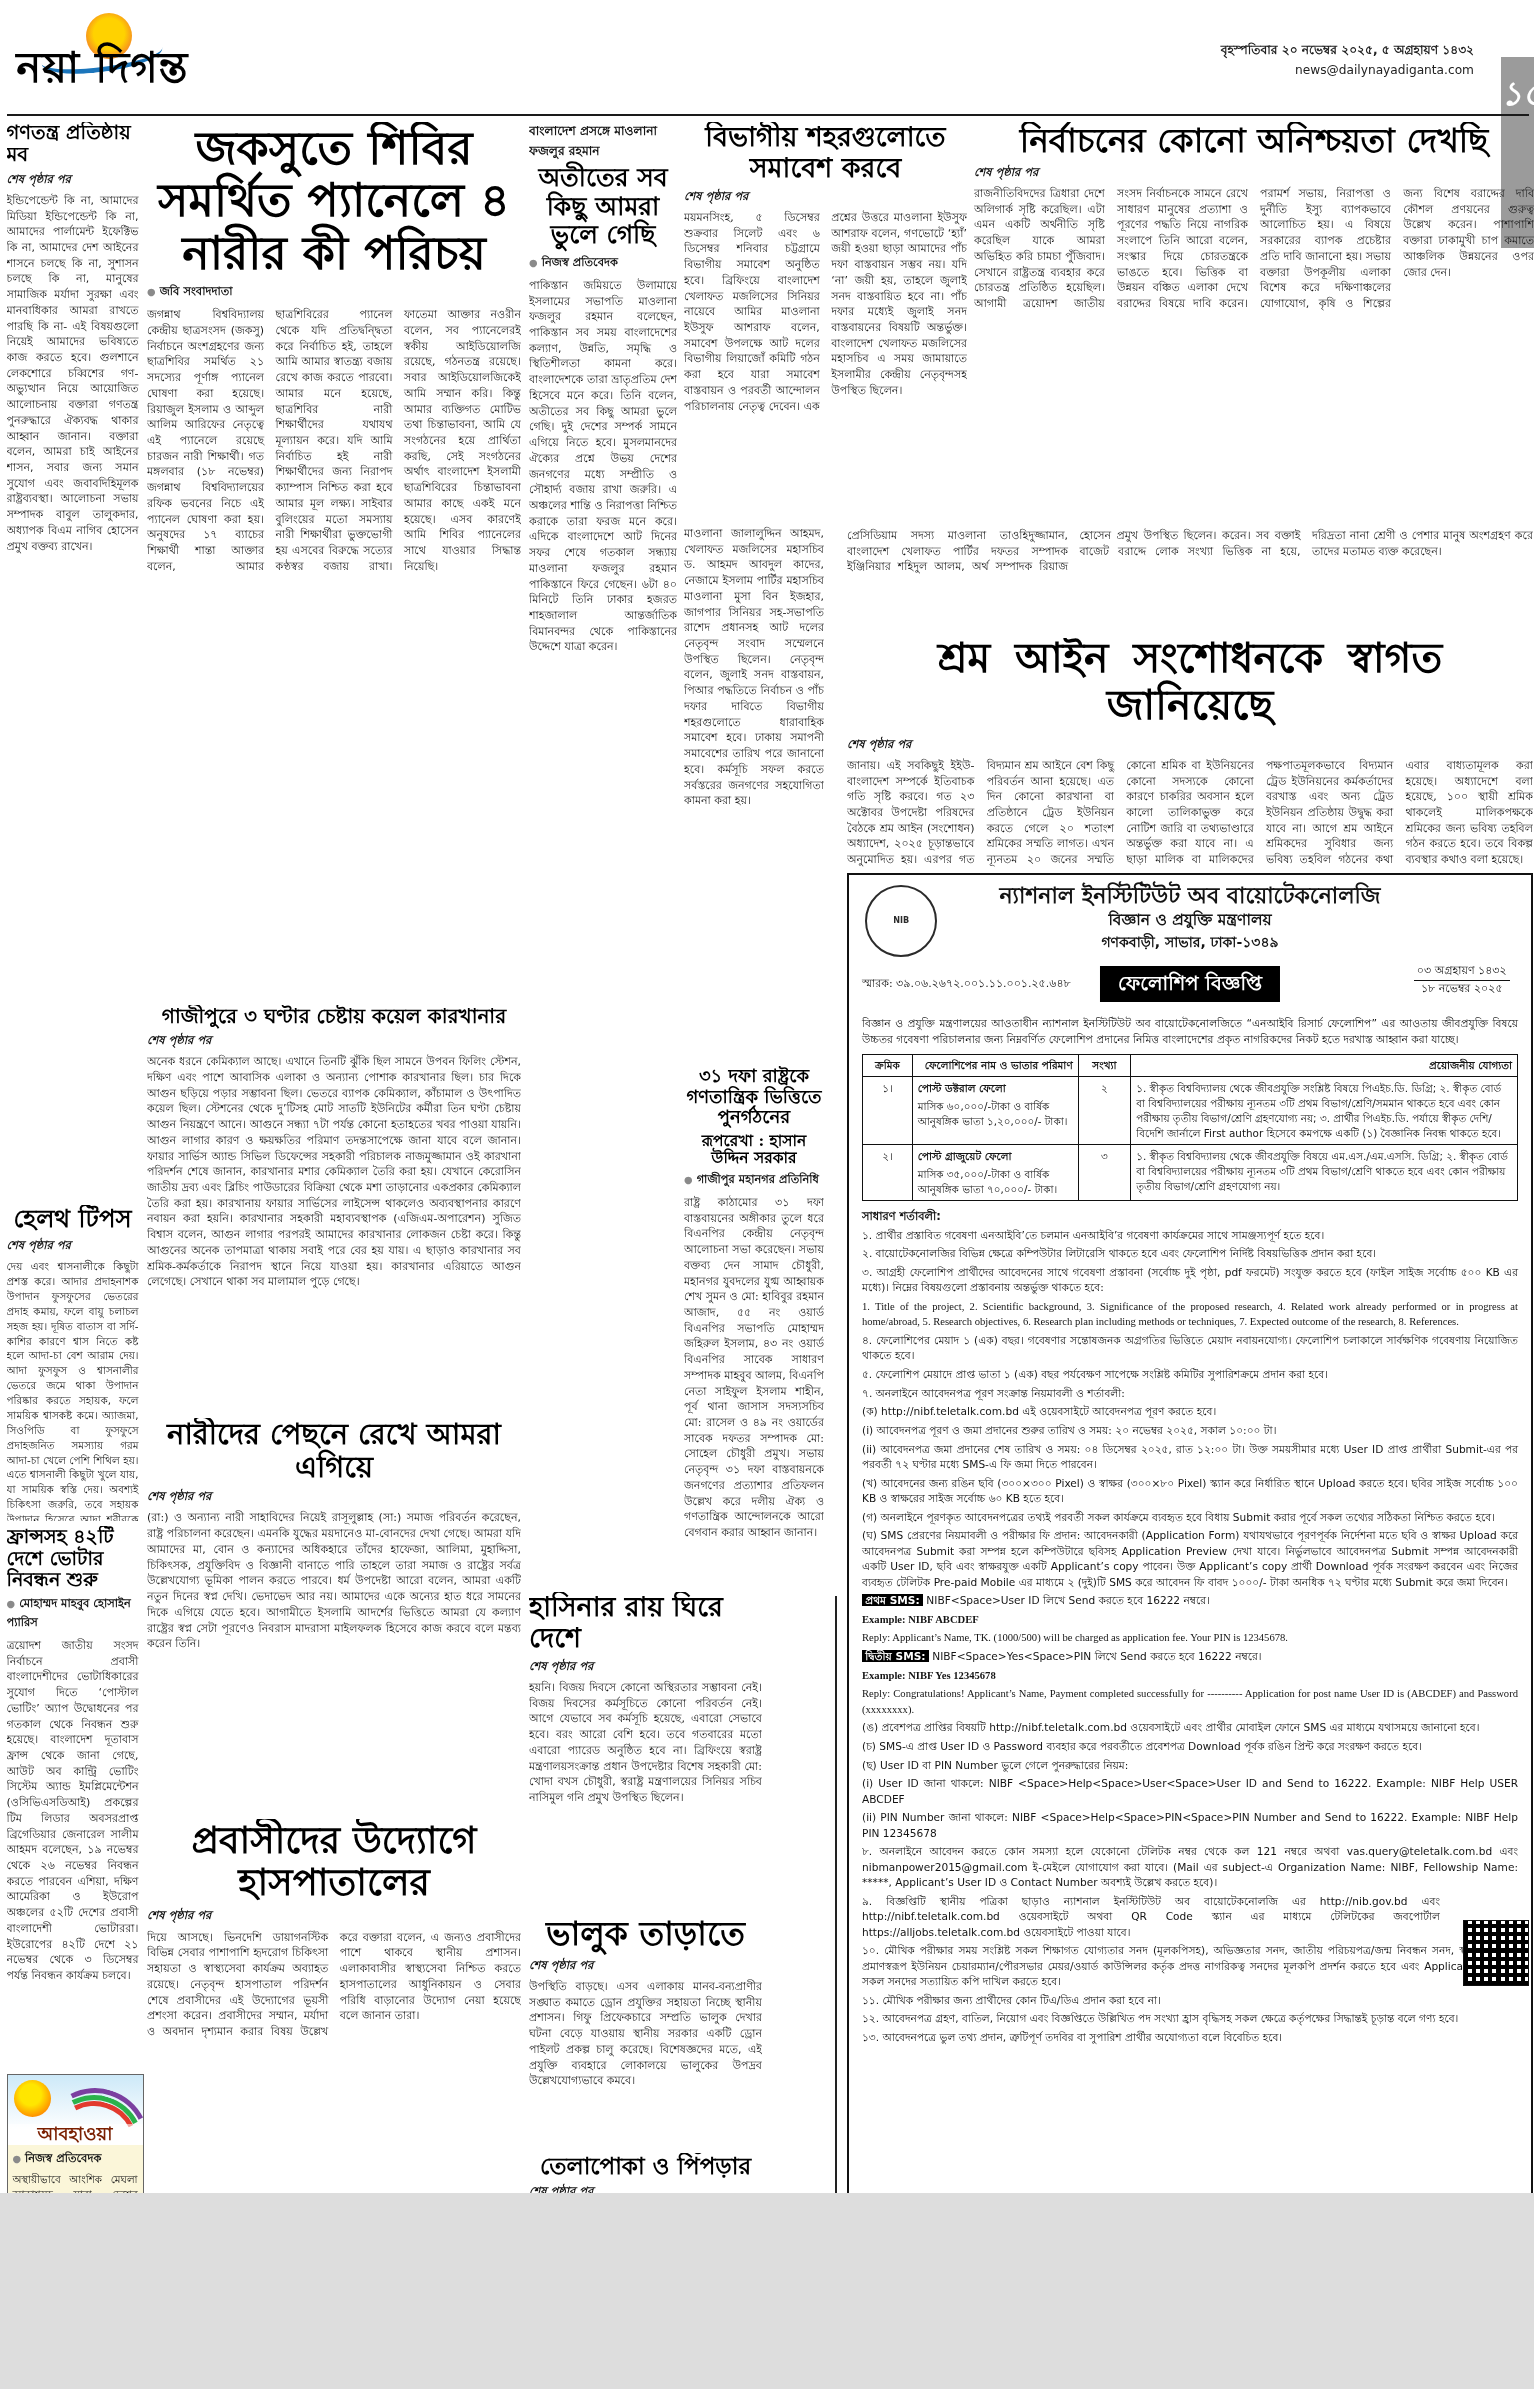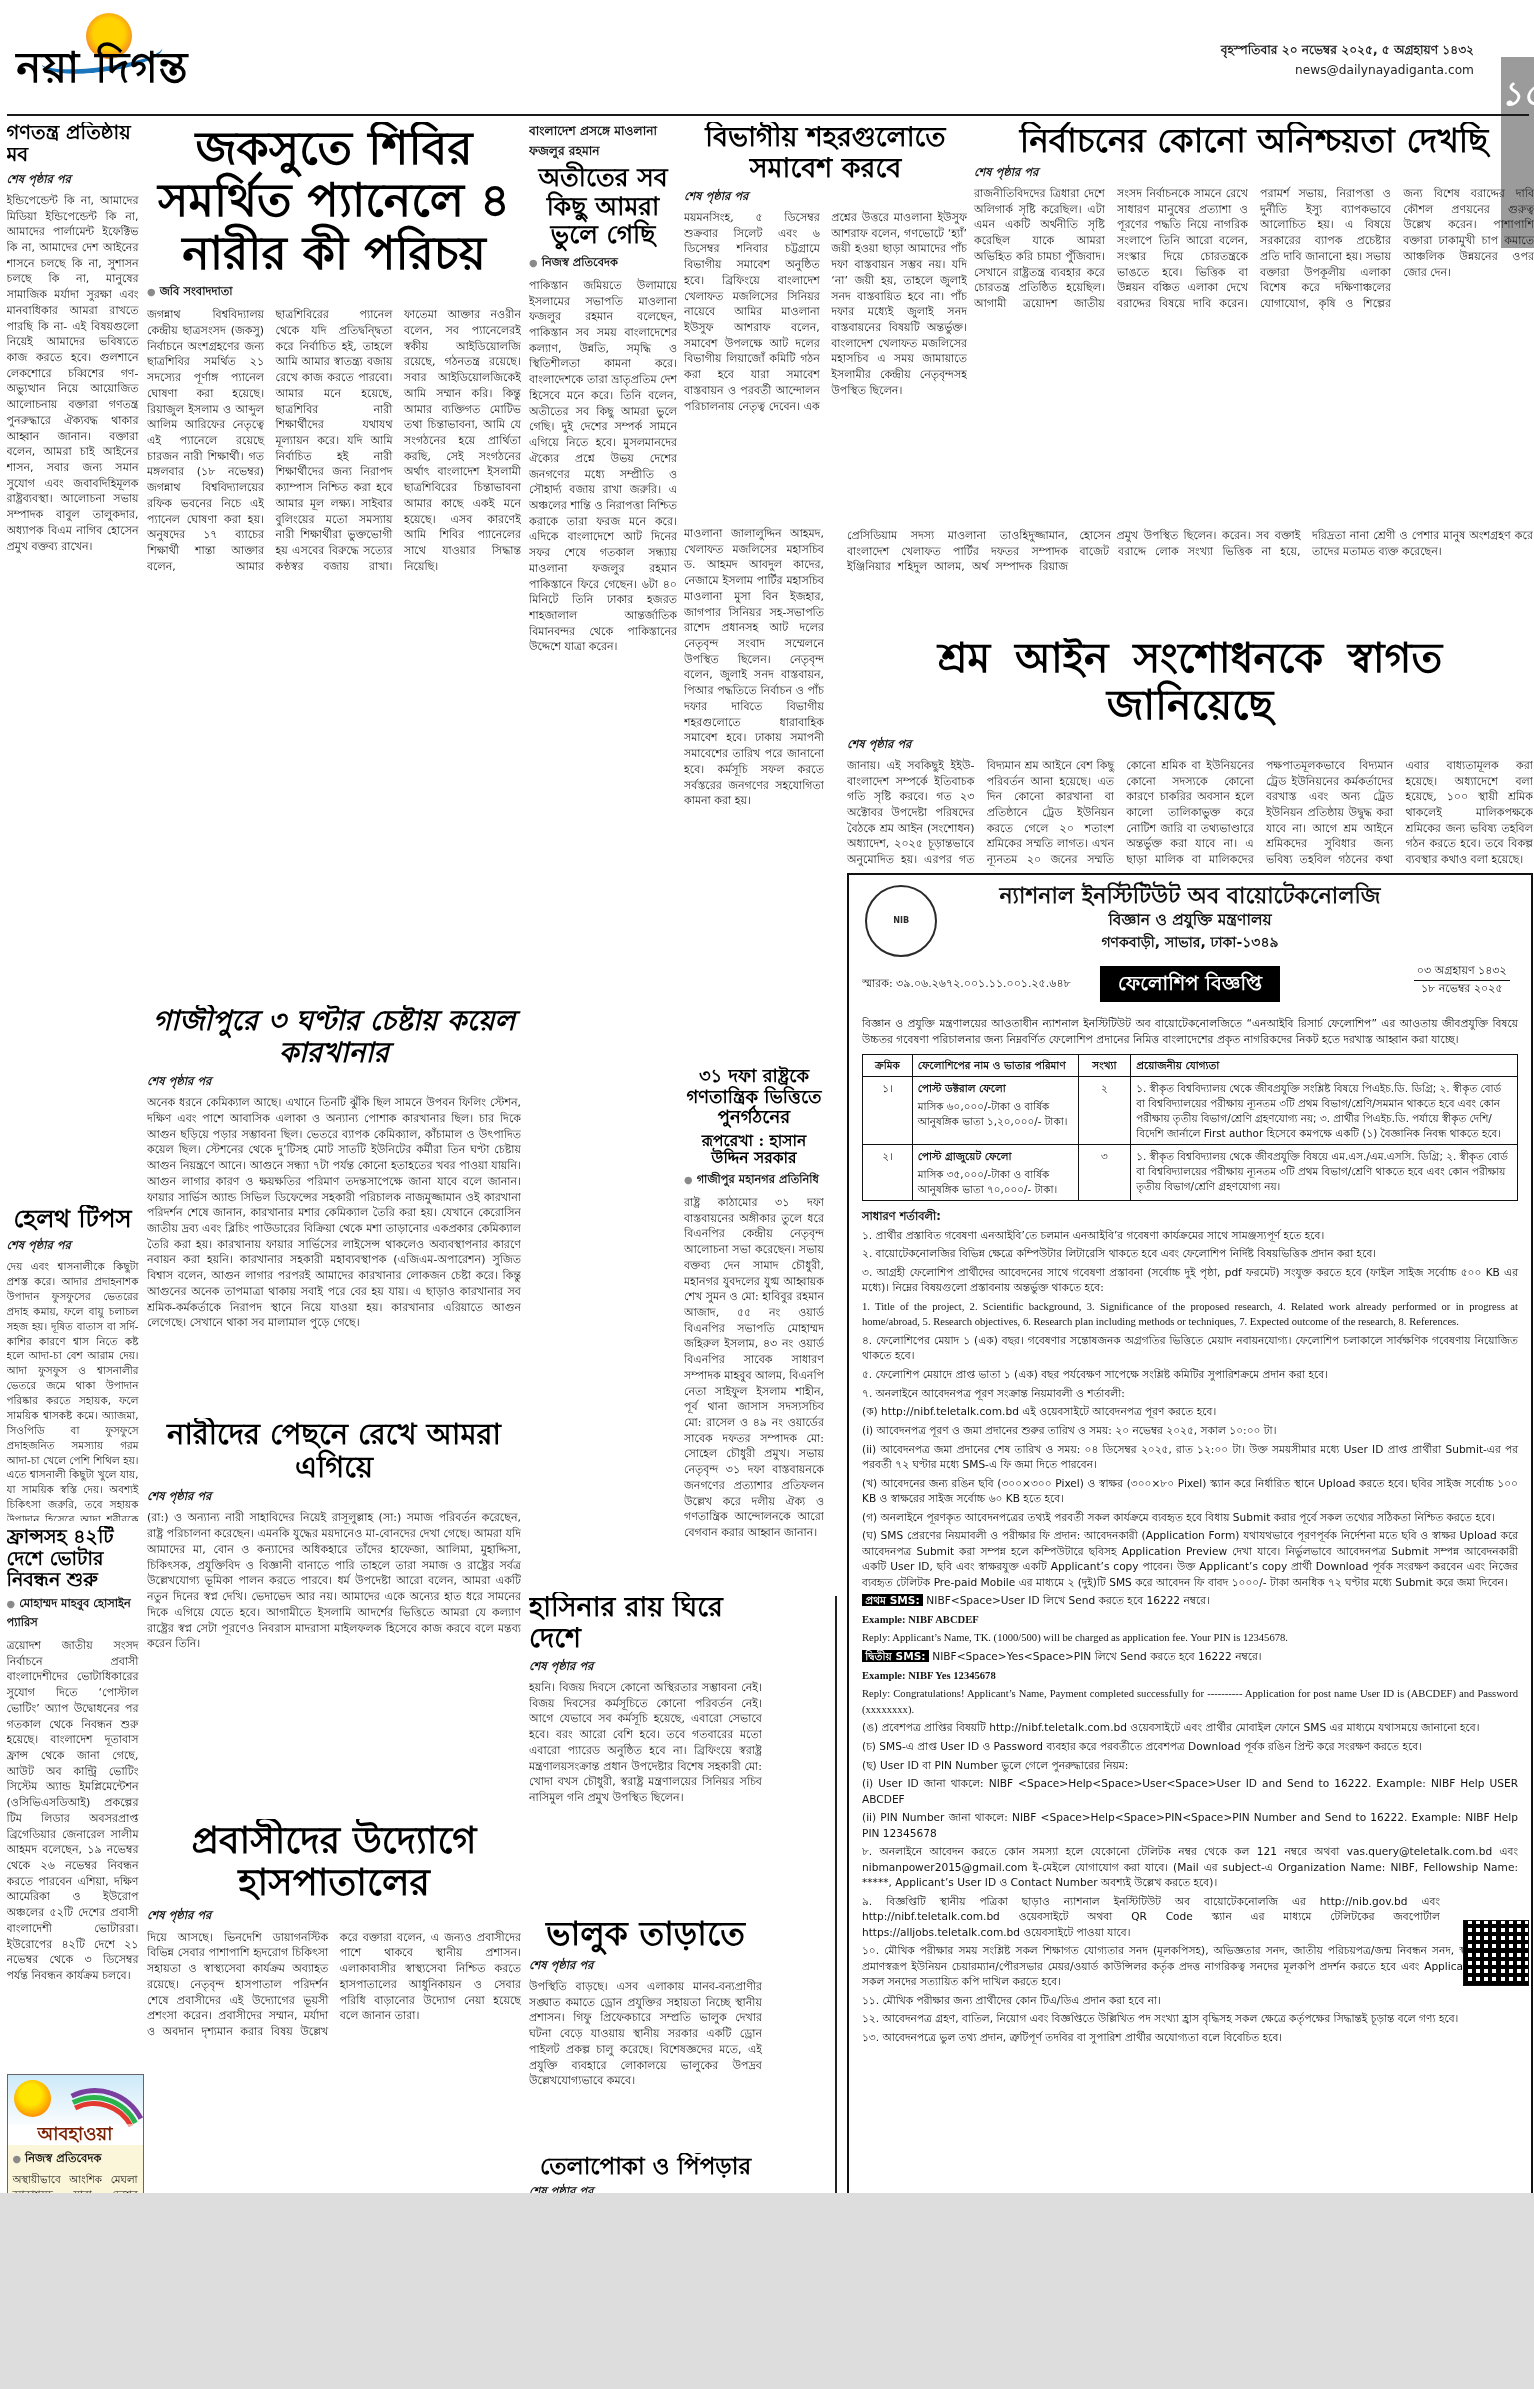--- a/index.html
+++ b/index.html
@@ -56,21 +56,21 @@
   .ad-sub2{text-align:center;font-weight:bold;font-size:14px;}
   .ad-refrow{position:relative;height:47px;margin-top:1.6px;}
   .ad-ref{position:absolute;left:0;top:13px;font-size:11px;}
   .ad-dates{position:absolute;right:8.1px;top:0;font-size:11px;text-align:center;}
   .ad-dates .d1{border-bottom:1.2px solid #111;padding:0 3.3px 1.6px;}
   .ad-feltitle{position:absolute;left:50%;transform:translateX(-50%);top:3.3px;background:#000;color:#fff;
                font-size:19.5px;font-weight:bold;padding:4.1px 18px;}
   .ad-intro{margin-top:6.5px;text-align:justify;font-size:10.7px;}
   .ad table.fel{width:100%;border-collapse:collapse;margin-top:6.5px;font-size:10.4px;}
   .ad table.fel th,.ad table.fel td{border:1.3px solid #111;padding:3.3px 4.9px;vertical-align:top;text-align:left;}
-  .ad table.fel th{text-align:left;font-weight:bold;}
+  .ad table.fel th{text-align:right;font-weight:bold;}
   .ad .c-num{text-align:center !important;width:39px;}
   .ad .c-cnt{text-align:center !important;width:42px;}
   .ad .c-name{width:155px;font-weight:bold;}
   .ad .c-name .amt{font-weight:normal;display:block;margin-top:3.3px;}
   .terms-title{font-weight:bold;margin-top:6.5px;font-size:11.4px;}
   .term{margin-top:3.3px;text-align:justify;position:relative;}
   .hl-black{background:#000;color:#fff;font-weight:bold;padding:0 3.3px;}
   .en{font-family:"Liberation Serif","DejaVu Serif",serif;font-weight:bold;}
   .qr{position:absolute;right:1.6px;top:1045px;width:64px;height:64px;border:1.6px solid #111;
       background:
@@ -133,21 +133,21 @@
     </div>
   </div>
 
   <div class="art" style="left:147px;top:122px;width:374px;height:878px;">
     <div class="hl center" style="font-size:46px;">জকসুতে শিবির সমর্থিত প্যানেলে ৪ নারীর কী পরিচয়</div>
     <div class="byline"><span class="dot">●</span><span>জবি সংবাদদাতা</span></div>
     <div class="body cols3" style="height:716px;">জগন্নাথ বিশ্ববিদ্যালয় কেন্দ্রীয় ছাত্রসংসদ (জকসু) নির্বাচনে অংশগ্রহণের জন্য ছাত্রশিবির সমর্থিত ২১ সদস্যের পূর্ণাঙ্গ প্যানেল ঘোষণা করা হয়েছে। রিয়াজুল ইসলাম ও আব্দুল আলিম আরিফের নেতৃত্বে এই প্যানেলে রয়েছে চারজন নারী শিক্ষার্থী। গত মঙ্গলবার (১৮ নভেম্বর) জগন্নাথ বিশ্ববিদ্যালয়ের রফিক ভবনের নিচে এই প্যানেল ঘোষণা করা হয়। অনুষদের ১৭ ব্যাচের শিক্ষার্থী শান্তা আক্তার বলেন, আমার ছাত্রশিবিরের প্যানেল থেকে যদি প্রতিদ্বন্দ্বিতা করে নির্বাচিত হই, তাহলে আমি আমার স্বাতন্ত্র্য বজায় রেখে কাজ করতে পারবো। আমার মনে হয়েছে, ছাত্রশিবির নারী শিক্ষার্থীদের যথাযথ মূল্যায়ন করে। যদি আমি নির্বাচিত হই নারী শিক্ষার্থীদের জন্য নিরাপদ ক্যাম্পাস নিশ্চিত করা হবে আমার মূল লক্ষ্য। সাইবার বুলিংয়ের মতো সমস্যায় নারী শিক্ষার্থীরা ভুক্তভোগী হয় এসবের বিরুদ্ধে সত্যের কণ্ঠস্বর বজায় রাখা। ফাতেমা আক্তার নওরীন বলেন, সব প্যানেলেরই স্বকীয় আইডিয়োলজি রয়েছে, গঠনতন্ত্র রয়েছে। সবার আইডিয়োলজিকেই আমি সম্মান করি। কিন্তু আমার ব্যক্তিগত মোটিভ তথা চিন্তাভাবনা, আমি যে সংগঠনের হয়ে প্রার্থিতা করছি, সেই সংগঠনের অর্থাৎ বাংলাদেশ ইসলামী ছাত্রশিবিরের চিন্তাভাবনা আমার কাছে একই মনে হয়েছে। এসব কারণেই আমি শিবির প্যানেলের সাথে যাওয়ার সিদ্ধান্ত নিয়েছি।</div>
   </div>
 
   <div class="art" style="left:147px;top:1005px;width:374px;height:409px;">
-    <div class="hl center" style="font-size:28px;font-style:italic;">গাজীপুরে ৩ ঘণ্টার চেষ্টায় কয়েল কারখানার</div>
+    <div class="hl center" style="font-size:20px;">গাজীপুরে ৩ ঘণ্টার চেষ্টায় কয়েল কারখানার</div>
     <div class="cont">শেষ পৃষ্ঠার পর</div>
     <div class="body">অনেক ধরনে কেমিক্যাল আছে। এখানে তিনটি ঝুঁকি ছিল সামনে উপবন ফিলিং স্টেশন, দক্ষিণ এবং পাশে আবাসিক এলাকা ও অন্যান্য পোশাক কারখানার ছিল। চার দিকে আগুন ছড়িয়ে পড়ার সম্ভাবনা ছিল। ভেতরে ব্যাপক কেমিক্যাল, কাঁচামাল ও উৎপাদিত কয়েল ছিল। স্টেশনের থেকে দু’টিসহ মোট সাতটি ইউনিটের কর্মীরা তিন ঘণ্টা চেষ্টায় আগুন নিয়ন্ত্রণে আনে। আগুনে সন্ধ্যা ৭টা পর্যন্ত কোনো হতাহতের খবর পাওয়া যায়নি। আগুন লাগার কারণ ও ক্ষয়ক্ষতির পরিমাণ তদন্তসাপেক্ষে জানা যাবে বলে জানান। ফায়ার সার্ভিস অ্যান্ড সিভিল ডিফেন্সের সহকারী পরিচালক নাজমুজ্জামান ওই কারখানা পরিদর্শন শেষে জানান, কারখানার মশার কেমিক্যাল তৈরি করা হয়। যেখানে কেরোসিন জাতীয় দ্রব্য এবং ব্লিচিং পাউডারের বিক্রিয়া থেকে মশা তাড়ানোর একপ্রকার কেমিক্যাল তৈরি করা হয়। কারখানায় ফায়ার সার্ভিসের লাইসেন্স থাকলেও অব্যবস্থাপনার কারণে নবায়ন করা হয়নি। কারখানার সহকারী মহাব্যবস্থাপক (এজিএম-অপারেশন) সুজিত বিশ্বাস বলেন, আগুন লাগার পরপরই আমাদের কারখানার লোকজন চেষ্টা করে। কিন্তু আগুনের অনেক তাপমাত্রা থাকায় সবাই পরে বের হয় যায়। এ ছাড়াও কারখানার সব শ্রমিক-কর্মকর্তাকে নিরাপদ স্থানে নিয়ে যাওয়া হয়। কারখানার এরিয়াতে আগুন লেগেছে। সেখানে থাকা সব মালামাল পুড়ে গেছে।</div>
   </div>
 
   <div class="art" style="left:147px;top:1418px;width:374px;height:396px;">
     <div class="hl center" style="font-size:29px;">নারীদের পেছনে রেখে আমরা এগিয়ে</div>
     <div class="cont">শেষ পৃষ্ঠার পর</div>
     <div class="body">(রা:) ও অন্যান্য নারী সাহাবিদের নিয়েই রাসূলুল্লাহ (সা:) সমাজ পরিবর্তন করেছেন, রাষ্ট্র পরিচালনা করেছেন। এমনকি যুদ্ধের ময়দানেও মা-বোনদের দেখা গেছে। আমরা যদি আমাদের মা, বোন ও কন্যাদের অধিকহারে তাঁদের হাফেজা, আলিমা, মুহাদ্দিসা, চিকিৎসক, প্রযুক্তিবিদ ও বিজ্ঞানী বানাতে পারি তাহলে তারা সমাজ ও রাষ্ট্রের সর্বত্র উল্লেখযোগ্য ভূমিকা পালন করতে পারবে। ধর্ম উপদেষ্টা আরো বলেন, আমরা একটি নতুন দিনের স্বপ্ন দেখি। ভেদাভেদ আর নয়। আমাদের একে অন্যের হাত ধরে সামনের দিকে এগিয়ে যেতে হবে। আগামীতে ইসলামি আদর্শের ভিত্তিতে আমরা যে কল্যাণ রাষ্ট্রের স্বপ্ন সেটা পূরণেও নিবরাস মাদরাসা মাইলফলক হিসেবে কাজ করবে বলে মন্তব্য করেন তিনি।</div>
   </div>
 

